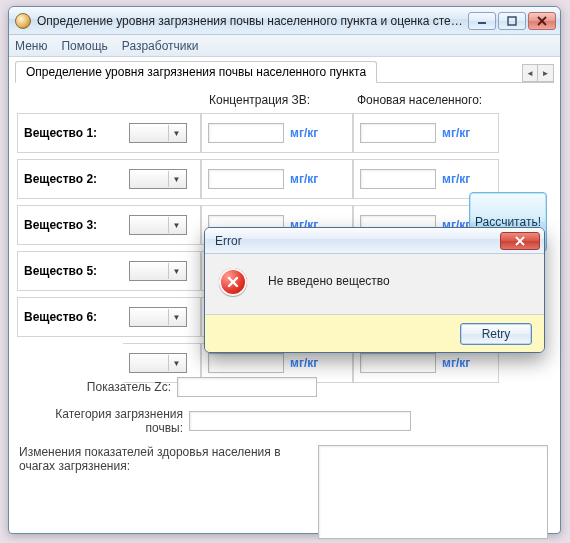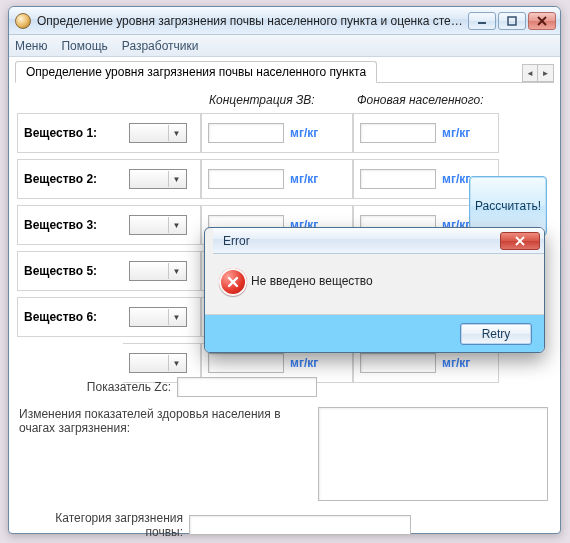--- a/index.html
+++ b/index.html
@@ -51,21 +51,21 @@
   }
   .tab-nav { margin-left: auto; display: flex; gap: 0; }
   .tab-nav-btn {
     width: 16px; height: 18px; border: 1px solid #c3c3c3; background: #f2f2f2;
     font-size: 8px; display: flex; align-items: center; justify-content: center; color: #555;
   }
   .tab-nav-btn + .tab-nav-btn { border-left: none; }
 
   .content { flex: 1; padding: 10px 8px 8px 8px; overflow: hidden; }
 
-  .grid-head { display: flex; font-style: italic; }
+  .grid-head { display: flex; }
   .col-lbl { width: 106px; }
   .col-sel { width: 78px; }
   .col-a { width: 152px; text-align: left; padding-left: 8px; }
   .col-b { width: 146px; text-align: left; padding-left: 4px; }
   .grid-head div { padding-bottom: 6px; color: #222; }
   .btn-area { flex: 1; }
 
   .rows-wrap { display: flex; }
   .rows-col { display: flex; flex-direction: column; font-weight: bold; }
 
@@ -87,21 +87,21 @@
     width: 16px; height: 16px; border-left: 1px solid #c8c8c8;
     display: flex; align-items: center; justify-content: center; font-size: 8px; color: #444;
   }
   .txt-input {
     width: 76px; height: 20px; border: 1px solid #bcbcbc; background: #fff;
     box-shadow: inset 1px 1px 2px rgba(0,0,0,0.08);
   }
   .unit { color: #3b82f6; }
 
   .calc-btn {
-    position: absolute; left: 469px; top: 176px; width: 78px; height: 60px;
+    position: absolute; left: 469px; top: 192px; width: 78px; height: 60px;
     background: linear-gradient(#f3fbff,#d6eefc 48%,#c4e5fa 52%,#e4f4ff);
     border: 1px solid #6fb7e4; border-radius: 4px; display: flex; align-items: center; justify-content: center;
     color: #083a5e; box-shadow: 0 0 0 1px #bfe1f7 inset;
   }
 
   .lower { position: absolute; left: 10px; top: 370px; right: 12px; }
   .lrow { display: flex; align-items: center; margin-bottom: 10px; }
   .lrow .llabel { text-align: right; color: #404040; }
   .big-input1 { width: 140px; height: 20px; border: 1px solid #bcbcbc; background: #fff; box-shadow: inset 1px 1px 2px rgba(0,0,0,0.08); }
   .big-input2 { width: 222px; height: 20px; border: 1px solid #bcbcbc; background: #fff; box-shadow: inset 1px 1px 2px rgba(0,0,0,0.08); }
@@ -112,38 +112,38 @@
   
   .dialog {
     position: absolute; left: 204px; top: 227px; width: 341px; height: 126px;
     border: 1px solid #4d6f90; border-radius: 6px;
     background: #f1f1f1; box-shadow: 0 8px 20px rgba(0,0,0,0.4);
     display: flex; flex-direction: column; overflow: hidden;
   }
   .dlg-titlebar {
     height: 26px; display: flex; align-items: center; padding: 0 4px 0 10px;
     background: linear-gradient(#fbfdff,#e6eef8 45%,#d8e5f3 46%,#eef5fc);
-    border-bottom: 1px solid #bccbdc; color: #1d3a57; margin-left: 8px;
+    border-bottom: 1px solid #bccbdc; color: #1d3a57;
   }
   .dlg-titlebar .dlg-title { flex: 1; }
   .dlg-close {
     width: 40px; height: 18px; border-radius: 3px; border: 1px solid #a33b32;
     background: linear-gradient(#ef8a7e,#d8584a 48%,#c94436 52%,#e17166);
     display: flex; align-items: center; justify-content: center;
   }
   .dlg-close svg { width: 10px; height: 10px; }
-  .dlg-body { flex: 1; display: flex; align-items: flex-start; padding: 14px 14px 0 14px; gap: 4px; }
+  .dlg-body { flex: 1; display: flex; align-items: flex-start; padding: 14px 14px 0 14px; gap: 21px; }
   .dlg-icon { width: 28px; height: 28px; border-radius: 50%;
     background: radial-gradient(circle at 32% 30%, #ff9d94 0%, #e23427 55%, #a8140a 100%);
     display: flex; align-items: center; justify-content: center; box-shadow: inset 0 0 0 2px #f9f9f9, 0 1px 1px rgba(0,0,0,0.3);
   }
   .dlg-icon svg { width: 14px; height: 14px; }
   .dlg-msg { color: #222; padding-top: 6px; }
   .dlg-footer {
-    height: 38px; background: #7dd3fc; border-top: 1px solid #d2d2d2;
+    height: 38px; background: #fef9c3; border-top: 1px solid #d2d2d2;
     display: flex; align-items: center; justify-content: flex-end; padding-right: 12px;
   }
   .dlg-btn {
     min-width: 72px; height: 22px; border: 1px solid #5a8bbf; border-radius: 3px;
     background: linear-gradient(#fdfefe,#ecf2f8 48%,#dde8f3 52%,#f2f7fc);
     display: flex; align-items: center; justify-content: center; color: #173b5c;
     box-shadow: 0 0 0 1px #bcd6ef inset;
   }
 </style>
 </head>
@@ -289,27 +289,27 @@
             <span class="unit">мг/кг</span>
           </div>
         </div>
       </div>
 
     <div class="lower">
       <div class="lrow">
         <div class="llabel" style="width:152px; margin-right:6px;">Показатель Zc:</div>
         <div class="big-input1"></div>
       </div>
+      <div class="lrow">
+        <div class="llabel" style="width:164px; margin-right:6px;">Категория загрязнения почвы:</div>
+        <div class="big-input2"></div>
+      </div>
       <div class="lrow" style="align-items:flex-start;">
         <div class="llabel" style="width:296px; margin-right:6px; text-align:left;">Изменения показателей здоровья населения в очагах загрязнения:</div>
         <div class="big-textarea"></div>
-      </div>
-      <div class="lrow">
-        <div class="llabel" style="width:164px; margin-right:6px;">Категория загрязнения почвы:</div>
-        <div class="big-input2"></div>
       </div>
     </div>
   </div>
 </div>
 
 <div class="calc-btn">Рассчитать!</div>
 
 <div class="dialog">
   <div class="dlg-titlebar">
     <span class="dlg-title">Error</span>

